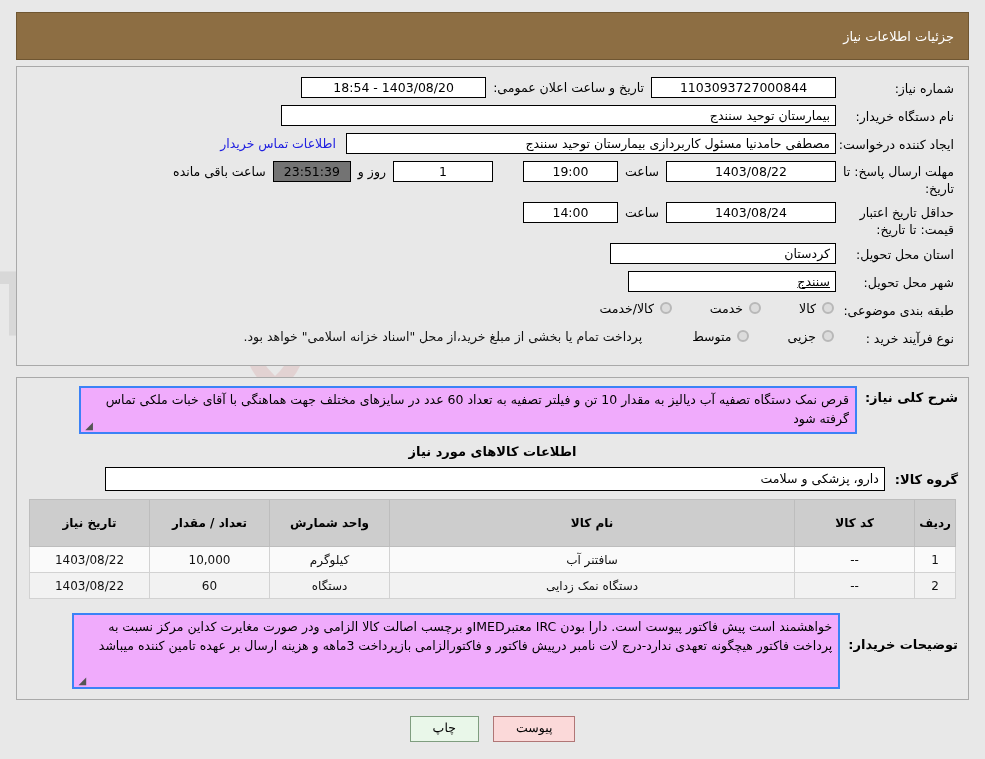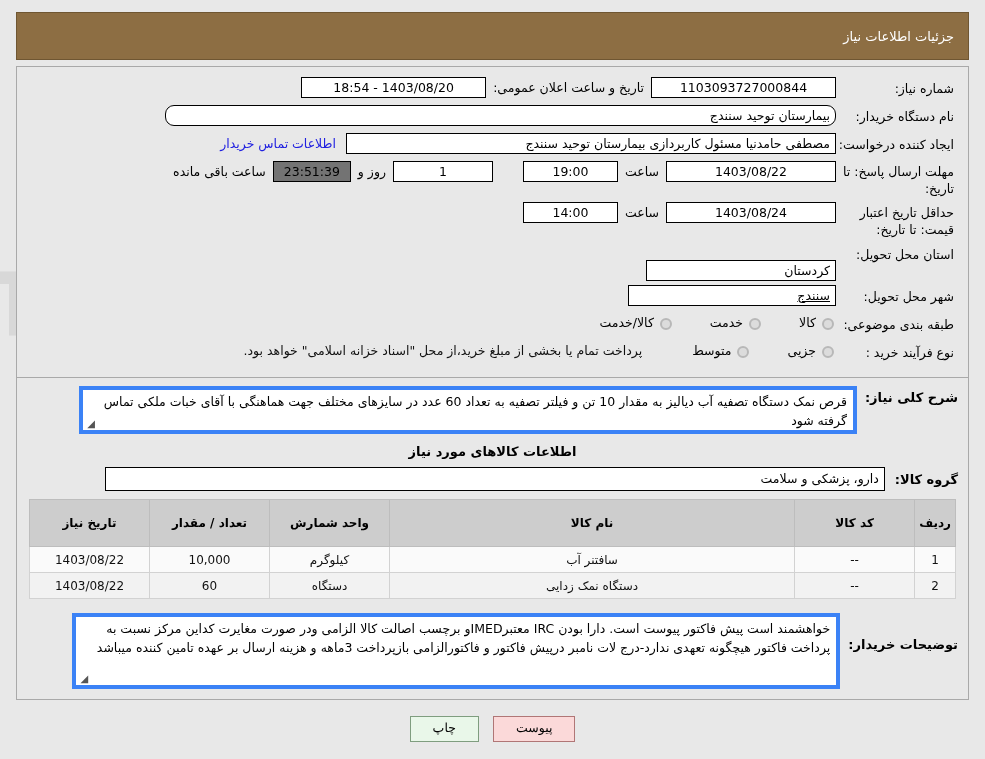--- a/index.html
+++ b/index.html
@@ -112,21 +112,21 @@
     vertical-align: middle;
     margin: 0 2px;
   }
   .radio-txt {
     font-size: 12.5px;
     padding: 0 4px 0 10px;
     white-space: nowrap;
     vertical-align: middle;
   }
   .radio-group { display: flex; align-items: center; padding-top: 2px; }
-  .radio-item { display: flex; align-items: flex-end; margin-left: 26px; }
+  .radio-item { display: flex; align-items: center; margin-left: 26px; }
   .note-txt { font-size: 12.5px; color: #111; white-space: nowrap; padding-top: 2px;}
 
   
   .block {
     position: absolute;
     left: 16px;
     width: 953px;
     background: #e8e8e8;
     border: 1px solid #a9a9a9;
     z-index: 2;
@@ -138,22 +138,22 @@
   }
   .bold-lbl {
     font-size: 13px;
     font-weight: bold;
     white-space: nowrap;
     padding-top: 4px;
     flex: 0 0 auto;
   }
   .textarea {
     position: relative;
-    background: #ffffff;
-    border: 4px solid #3b82f6;
+    background: #f0abfc;
+    border: 2px solid #3b82f6;
     font-size: 12.5px;
     line-height: 1.55;
     padding: 2px 6px 10px 6px;
     text-align: right;
     color: #000;
     margin-right: 8px;
   }
   .resize-grip {
     position: absolute;
     left: 2px; bottom: 1px;
@@ -254,21 +254,21 @@
 
       <div class="frow">
         <span class="lbl lbl-w">شماره نیاز:</span>
         <span class="fld" style="width:185px;">1103093727000844</span>
         <span class="spacer-lbl">تاریخ و ساعت اعلان عمومی:</span>
         <span class="fld" style="width:185px;">1403/08/20 - 18:54</span>
       </div>
 
       <div class="frow">
         <span class="lbl lbl-w">نام دستگاه خریدار:</span>
-        <span class="fld rt" style="width:671px;border-radius:9px;">بیمارستان توحید سنندج</span>
+        <span class="fld rt" style="width:555px;">بیمارستان توحید سنندج</span>
       </div>
 
       <div class="frow">
         <span class="lbl lbl-w">ایجاد کننده درخواست:</span>
         <span class="fld rt" style="width:490px;">مصطفی حامدنیا مسئول کاربردازی بیمارستان توحید سنندج</span>
         <span class="link" style="padding-right:10px;">اطلاعات تماس خریدار</span>
       </div>
 
       <div class="frow">
         <span class="lbl lbl-w" style="line-height:1.35;">مهلت ارسال پاسخ: تا تاریخ:</span>
@@ -283,21 +283,21 @@
 
       <div class="frow">
         <span class="lbl lbl-w" style="line-height:1.35;">حداقل تاریخ اعتبار قیمت: تا تاریخ:</span>
         <span class="fld" style="width:170px;">1403/08/24</span>
         <span class="spacer-lbl">ساعت</span>
         <span class="fld" style="width:95px;">14:00</span>
       </div>
 
       <div class="frow">
         <span class="lbl lbl-w">استان محل تحویل:</span>
-        <span class="fld rt" style="width:190px;margin-top:17px;">کردستان</span>
+        <span class="fld rt" style="width:226px;">کردستان</span>
       </div>
 
       <div class="frow">
         <span class="lbl lbl-w">شهر محل تحویل:</span>
         <span class="fld rt" style="width:208px;text-decoration:underline;">سنندج</span>
       </div>
 
       <div class="frow">
         <span class="lbl lbl-w">طبقه بندی موضوعی:</span>
         <span class="radio-group">

